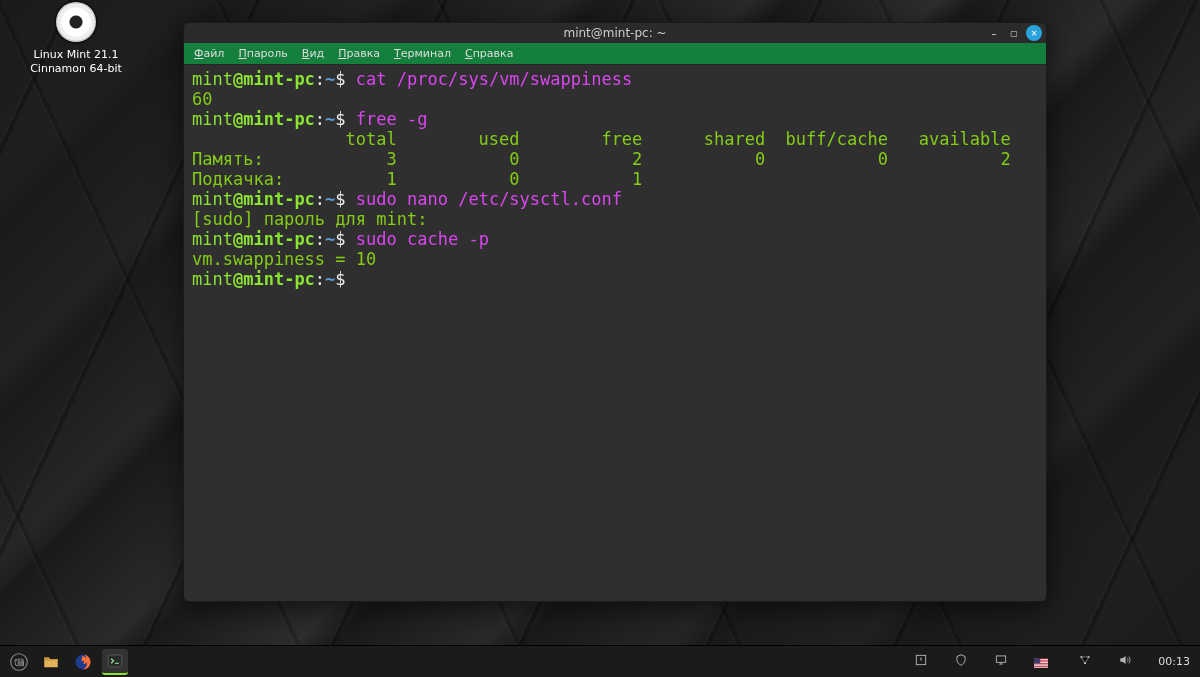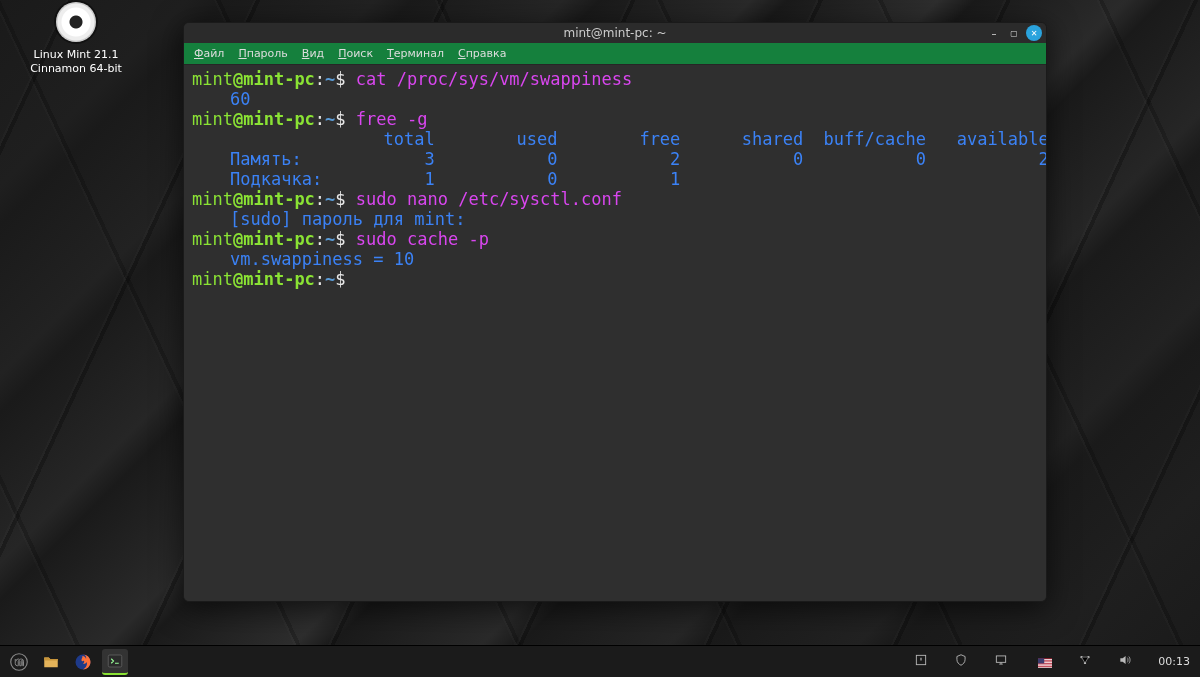--- a/index.html
+++ b/index.html
@@ -79,34 +79,34 @@
     font-size:17px; line-height:20px; color:#e8e8e8; white-space:pre;
     overflow:hidden;
   }
   .p-user{color:#8ae234; font-weight:normal;}
   .p-host{color:#8ae234; font-weight:bold;}
   .p-at  {color:#8ae234; font-weight:bold;}
   .p-colon{color:#e8e8e8;}
   .p-path{color:#5b9bd5; font-weight:bold;}
   .p-dollar{color:#e8e8e8;}
   .cmd{color:#d946ef;}
-  .out{color:#3b82f6;margin-left:38px;}
+  .out{color:#84cc16;}
 
   
   .taskbar {
     position:absolute; left:0; right:0; bottom:0; height:32px;
     background:#1b1b1b; display:flex; align-items:center;
     padding:0 6px; gap:6px; font-size:12px; color:#ccc;
     border-top:1px solid #000;
   }
   .taskbar .spacer{flex:1;}
   .tb-btn{ width:26px; height:26px; display:flex; align-items:center; justify-content:center; border-radius:3px; }
   .tb-btn svg{width:18px;height:18px;}
   .tb-btn.running{ background:#333; border-bottom:2px solid #8ae234;}
-  .tray{ display:flex; align-items:center; gap:26px; padding-right:4px;text-align:right;}
+  .tray{ display:flex; align-items:center; gap:26px; padding-right:4px;}
   .tray svg{width:14px;height:14px;}
   .flag{width:18px;height:12px;display:inline-block;}
   .clock{font-size:11px;color:#ddd;}
 </style>
 </head>
 <body>
 
 <div class="desktop-icon">
   <div class="disc"></div>
   <div>
@@ -121,21 +121,21 @@
     <div class="win-controls">
       <div class="wc min"></div>
       <div class="wc max"></div>
       <div class="wc close"></div>
     </div>
   </div>
   <div class="menubar">
     <span><u>Ф</u><span>айл</span></span>
     <span><u>П</u><span>пароль</span></span>
     <span><u>В</u><span>ид</span></span>
-    <span><u>П</u><span>оиск</span></span>
+    <span><u>П</u><span>равка</span></span>
     <span><u>Т</u><span>ерминал</span></span>
     <span><u>С</u><span>правка</span></span>
   </div>
   <div class="term-body"><span class="p-user">mint</span><span class="p-at">@</span><span class="p-host">mint-pc</span><span class="p-colon">:</span><span class="p-path">~</span><span class="p-dollar">$ </span><span class="cmd">cat /proc/sys/vm/swappiness</span>
 <span class="out">60</span>
 <span class="p-user">mint</span><span class="p-at">@</span><span class="p-host">mint-pc</span><span class="p-colon">:</span><span class="p-path">~</span><span class="p-dollar">$ </span><span class="cmd">free -g</span>
 <span class="out">               total        used        free      shared  buff/cache   available</span>
 <span class="out">Память:            3           0           2           0           0           2</span>
 <span class="out">Подкачка:          1           0           1</span>
 <span class="p-user">mint</span><span class="p-at">@</span><span class="p-host">mint-pc</span><span class="p-colon">:</span><span class="p-path">~</span><span class="p-dollar">$ </span><span class="cmd">sudo nano /etc/sysctl.conf</span>

